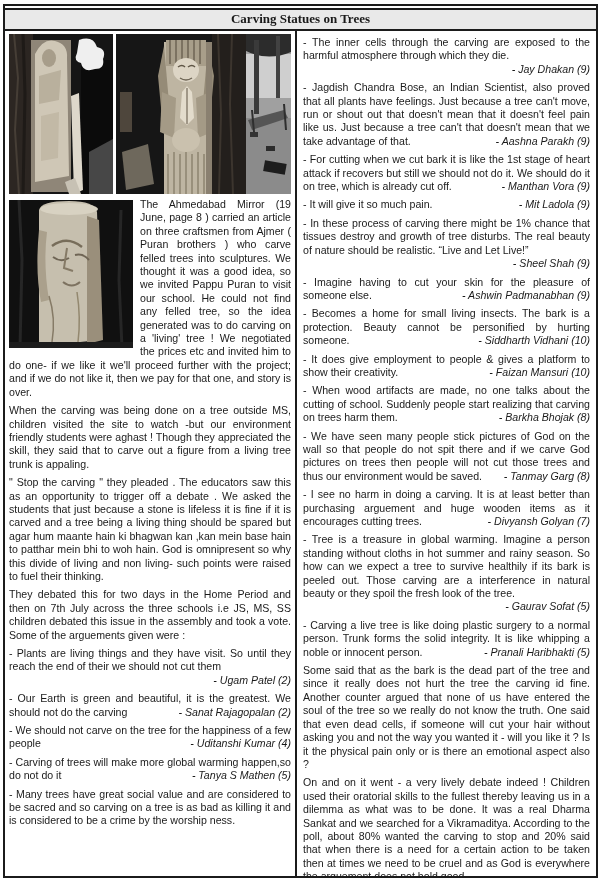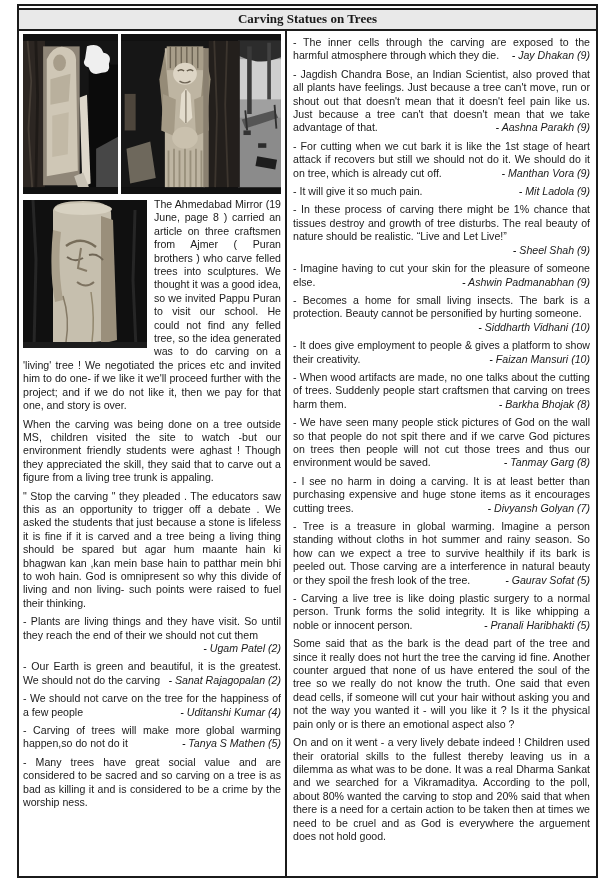--- a/index.html
+++ b/index.html
@@ -1,18 +1,18 @@
 <!DOCTYPE html>
 <html><head>
 <meta charset="utf-8">
 <style>
   html, body { margin: 0; padding: 0; background: #ffffff; }
   .page {
     width: 603px; height: 883px; box-sizing: border-box;
-    padding: 4px 5px 5px 17px;
+    padding: 4px 5px 5px 3px;
     font-family: "Liberation Sans", sans-serif;
     color: #1a1a1a; background: #ffffff;
   }
   .frame {
     height: 100%; box-sizing: border-box;
     border: 2px solid #1b1b1b;
     display: flex; flex-direction: column; overflow: hidden;
   }
   .titlebar {
     margin-top: 2px;
@@ -23,21 +23,21 @@
     font-family: "Liberation Serif", serif;
     font-weight: bold; font-size: 13px; line-height: 16px;
     padding: 1px 0 2px 0;
   }
   .content { flex: 1; display: flex; overflow: hidden; }
   .col {
     box-sizing: border-box;
     font-size: 10.6px; line-height: 13.4px;
     text-align: justify; overflow: hidden;
   }
-  .col-left  { width: 268px; border-right: 2px solid #1b1b1b; padding: 3px 4px 2px 4px; }
+  .col-left  { width: 292px; border-right: 2px solid #1b1b1b; padding: 3px 4px 2px 4px; }
   .col-right { flex: 1; padding: 5px 6px 2px 6px; }
   p { margin: 0 0 5px 0; }
   .quote { overflow: hidden; margin: 0 0 5px 0; }
   .attr { float: right; font-style: italic; padding-left: 8px; }
   .ital { }
   .photos { display: flex; gap: 3px; margin: 0 0 4px 0; }
   .photo { display: block; background: #111; }
   .photo-wrap { float: left; margin: 2px 7px 1px 0; }
 </style>
 </head>
@@ -121,20 +121,21 @@
               <path d="M58,48 l-3,20 9,3" stroke="#857a66" stroke-width="2" fill="none"></path>
               <path d="M54,82 q9,7 17,0" stroke="#7d7260" stroke-width="2" fill="none"></path>
               <path d="M40,96 q7,22 3,46" stroke="#857a66" stroke-width="1.5" fill="none"></path>
               <path d="M68,92 q4,26 1,50" stroke="#93886f" stroke-width="1.5" fill="none"></path>
               <rect x="0" y="142" width="124" height="6" fill="#1c1c1c"></rect>
             </svg>
           </span>
           <p>The Ahmedabad Mirror (19 June, page 8 ) carried an article on three craftsmen from Ajmer ( Puran brothers ) who carve felled trees into sculptures. We thought it was a good idea, so we invited Pappu Puran to visit our school. He could not find any felled tree, so the idea generated was to do carving on a 'living' tree ! We negotiated the prices etc and invited him to do one- if we like it we'll proceed further with the project; and if we do not like it, then we pay for that one, and story is over.</p>
           <p>When the carving was being done on a tree outside MS, children visited the site to watch -but our environment friendly students were aghast ! Though they appreciated the skill, they said that to carve out a figure from a living tree trunk is appaling.</p>
           <p><span>" Stop the carving " they pleaded . The educators saw this as an opportunity to trigger off a debate . We asked the students that just because a stone is lifeless it is fine if it is carved and a tree being a living thing should be spared but </span><span class="ital">agar hum maante hain ki bhagwan kan ,kan mein base hain to patthar mein bhi to woh hain. God is omnipresent so why this divide of living and non living-</span><span> such points were raised to fuel their thinking.</span></p>
+          <p>They debated this for two days in the Home Period and then on 7th July across the three schools i.e JS, MS, SS children debated this issue in the assembly and took a vote. Some of the arguements given were :</p>
         </div>
 
         <div>
 
             <p class="quote"><span>- Plants are living things and they have visit. So until they reach the end of their we should not cut them</span><span class="attr">- Ugam Patel (2)</span></p>
 
             <p class="quote"><span>- Our Earth is green and beautiful, it is the greatest. We should not do the carving</span><span class="attr">- Sanat Rajagopalan (2)</span></p>
 
 
             <p class="quote"><span>- We should not carve on the tree for the happiness of a few people</span><span class="attr">- Uditanshi Kumar (4)</span></p>
@@ -159,25 +160,25 @@
 
             <p class="quote"><span>- In these process of carving there might be 1% chance that tissues destroy and growth of tree disturbs. The real beauty of nature should be realistic. “Live and Let Live!”</span><span class="attr">- Sheel Shah (9)</span></p>
 
             <p class="quote"><span>- Imagine having to cut your skin for the pleasure of someone else.</span><span class="attr">- Ashwin Padmanabhan (9)</span></p>
 
             <p class="quote"><span>- Becomes a home for small living insects. The bark is a protection. Beauty cannot be personified by hurting someone.</span><span class="attr">- Siddharth Vidhani (10)</span></p>
 
             <p class="quote"><span>- It does give employment to people &amp; gives a platform to show their creativity.</span><span class="attr">- Faizan Mansuri (10)</span></p>
 
 
-            <p class="quote"><span>- When wood artifacts are made, no one talks about the cutting of trees. Suddenly people start craftsmen that carving on trees harm them.</span><span class="attr">- Barkha Bhojak (8)</span></p>
+            <p class="quote"><span>- When wood artifacts are made, no one talks about the cutting of school. Suddenly people start realizing that carving on trees harm them.</span><span class="attr">- Barkha Bhojak (8)</span></p>
 
             <p class="quote"><span>- We have seen many people stick pictures of God on the wall so that people do not spit there and if we carve God pictures on trees then people will not cut those trees and thus our environment would be saved.</span><span class="attr">- Tanmay Garg (8)</span></p>
 
-            <p class="quote"><span>- I see no harm in doing a carving. It is at least better than purchasing expensive and huge stone items as it encourages cutting trees.</span><span class="attr">- Divyansh Golyan (7)</span></p>
+            <p class="quote"><span>- I see no harm in doing a carving. It is at least better than purchasing arguement and huge wooden items as it encourages cutting trees.</span><span class="attr">- Divyansh Golyan (7)</span></p>
 
             <p class="quote"><span>- Tree is a treasure in global warming. Imagine a person standing without cloths in hot summer and rainy season. So how can we expect a tree to survive healthily if its bark is peeled out. Those carving are a interference in natural beauty or they spoil the fresh look of the tree.</span><span class="attr">- Gaurav Sofat (5)</span></p>
 
             <p class="quote"><span>- Carving a live tree is like doing plastic surgery to a normal person. Trunk forms the solid integrity. It is like whipping a noble or innocent person.</span><span class="attr">- Pranali Haribhakti (5)</span></p>
           </div>
 
         <p>Some said that as the bark is the dead part of the tree and since it really does not hurt the tree the carving id fine. Another counter argued that none of us have entered the soul of the tree so we really do not know the truth. One said that even dead cells, if someone will cut your hair without asking you and not the way you wanted it - will you like it ? Is it the physical pain only or is there an emotional aspect also ?</p>
         <p><span>On and on it went - a very lively debate indeed ! Children used their oratorial skills to the fullest thereby leaving us in a dilemma as what was to be done. It was a real </span><span class="ital">Dharma Sankat</span><span> and we searched for a Vikramaditya. According to the poll, about 80% wanted the carving to stop and 20% said that when there is a need for a certain action to be taken then at times we need to be cruel and as God is everywhere the arguement does not hold good.</span></p>
 
       </div>

